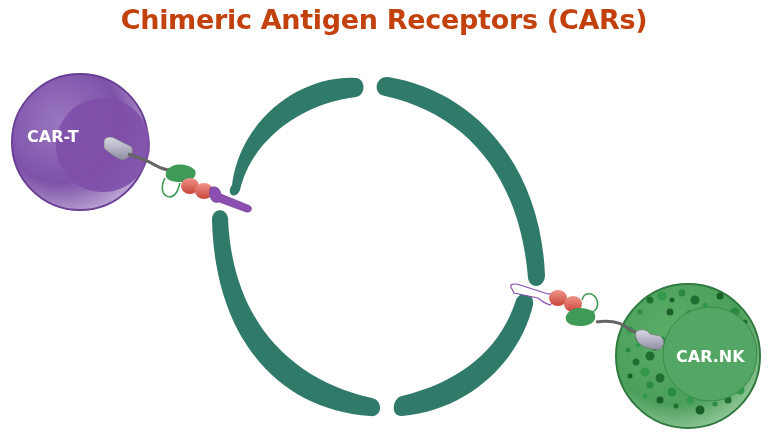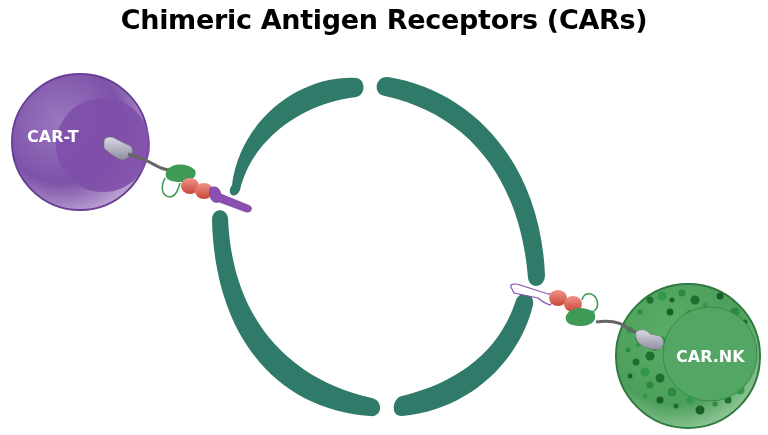--- a/index.html
+++ b/index.html
@@ -1,17 +1,17 @@
 <!DOCTYPE html>
 <html><head>
 <meta charset="utf-8">
 <style>
   html, body { margin:0; padding:0; background:#ffffff; }
   body { width:768px; height:435px; position:relative; overflow:hidden; font-family:"DejaVu Sans", sans-serif; }
-  #title { position:absolute; left:0; top:4px; width:100%; text-align:center; font-family:"DejaVu Sans", sans-serif; font-weight:bold; font-size:27px; color:#000000; letter-spacing:-0.3px; }
+  #title { position:absolute; left:0; top:4px; width:100%; text-align:center; font-family:"DejaVu Sans", sans-serif; font-weight:bold; font-size:27px; color:#c2410c; letter-spacing:-0.3px; }
   svg { position:absolute; left:0; top:0; }
   .cell-label { font-family:"DejaVu Sans", sans-serif; font-weight:bold; fill:#ffffff; }
 </style>
 </head>
 <body>
 
 <div id="title">Chimeric Antigen Receptors (CARs)</div>
 
 <svg width="768" height="435" viewBox="0 0 768 435">
   <defs>

